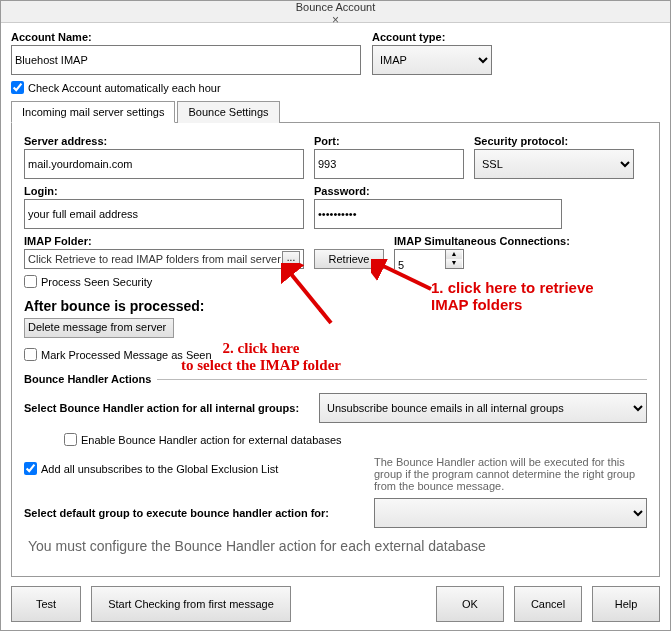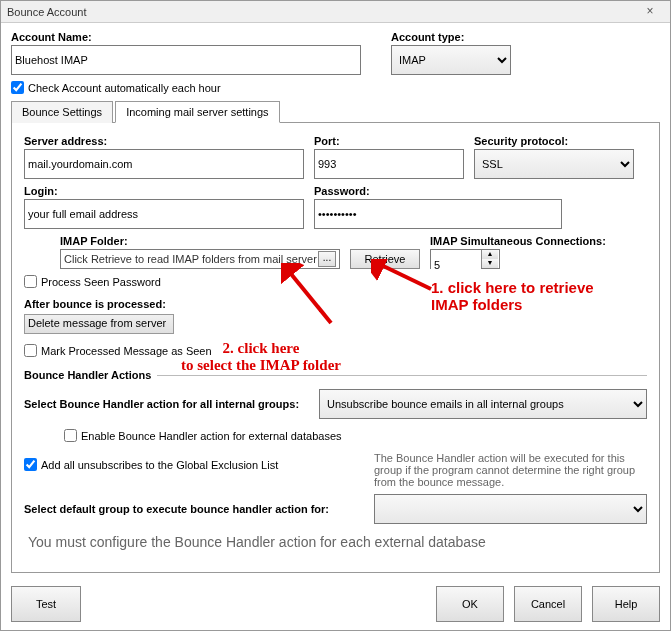--- a/index.html
+++ b/index.html
@@ -1,37 +1,37 @@
 <!DOCTYPE html>
 <html><head>
 <meta charset="utf-8">
 <style>
 * { box-sizing: border-box; margin: 0; padding: 0; }
 body { font-family: Tahoma, Arial, sans-serif; font-size: 11px; background: #fff; }
 .window { width: 671px; height: 631px; border: 1px solid #999; background: #fff; position: relative; }
-.titlebar { height: 22px; background: #f0f0f0; border-bottom: 1px solid #ccc; display: flex; align-items: center; padding: 0 6px; justify-content: space-between; }
+.titlebar { height: 22px; background: #f0f0f0; border-bottom: 1px solid #ccc; display: flex; align-items: center; padding: 0 6px; justify-content: space-between; flex-direction: column; }
 .titlebar-text { font-size: 11px; color: #333; }
 .close-btn { width: 28px; height: 16px; text-align: center; line-height: 14px; font-size: 12px; color: #555; cursor: pointer; }
 .content { padding: 8px 10px; }
 .row { display: flex; gap: 10px; margin-bottom: 6px; }
 .col { display: flex; flex-direction: column; }
 label.field-label { font-weight: bold; font-size: 11px; margin-bottom: 2px; color: #000; }
 input[type=text], input[type=password], select { border: 1px solid #7a7a7a; font-size: 11px; padding: 2px 3px; height: 30px; background: #fff; }
 select { background: linear-gradient(#f8f8f8,#e8e8e8); }
 .checkbox-row { display: flex; align-items: center; gap: 4px; margin: 6px 0; }
 .checkbox-row input { width: 13px; height: 13px; }
 .tabs { display: flex; border-bottom: 1px solid #999; margin-top: 4px; position: relative; }
 .tab { padding: 4px 10px; font-size: 11px; border: 1px solid #999; border-bottom: none; background: #f4f4f4; margin-right: 2px; position: relative; top: 1px; }
 .tab.active { background: #fff; border-bottom: 1px solid #fff; }
 .tab-panel { border: 1px solid #999; border-top: none; padding: 12px; }
 .imap-folder-input { flex: 1; border: 1px solid #7a7a7a; height: 20px; display: flex; align-items: center; padding: 0 3px; background: #fff; }
 .imap-folder-text { flex: 1; font-size: 11px; color: #333; }
 .dots-btn { width: 18px; height: 16px; border: 1px solid #888; background: linear-gradient(#f8f8f8,#e0e0e0); font-size: 10px; line-height: 12px; text-align: center; cursor: pointer; }
 .btn { border: 1px solid #888; background: linear-gradient(#f8f8f8,#e0e0e0); font-size: 11px; padding: 2px 8px; height: 20px; cursor: pointer; }
-.section-label { font-weight: bold; font-size: 11px; margin: 10px 0 4px; }
+.section-label { font-weight: bold; font-size: 14px; margin: 10px 0 4px; }
 .divider-label { font-weight: bold; font-size: 11px; color: #000; display: flex; align-items: center; gap: 6px; margin: 12px 0 8px; }
 .divider-label::after { content: ""; flex: 1; height: 1px; background: #bbb; }
 .gray-select { background: linear-gradient(#f0f0f0,#e0e0e0); border: 1px solid #999; height: 20px; padding: 2px 3px; font-size: 11px; }
 .spinner { display: flex; border: 1px solid #7a7a7a; height: 20px; width: 70px; }
 .spinner input { border: none; width: 50px; font-size: 11px; padding: 0 3px; }
 .spinner-btns { display: flex; flex-direction: column; border-left: 1px solid #888; }
 .spinner-btns div { width: 16px; height: 9px; background: linear-gradient(#f8f8f8,#e0e0e0); font-size: 7px; text-align: center; line-height: 8px; cursor: pointer; }
 .note { font-size: 14px; color: #666; margin: 10px 4px; }
 .footer { position: absolute; bottom: 8px; left: 10px; right: 10px; display: flex; justify-content: space-between; }
 .footer-left { display: flex; gap: 10px; }
@@ -49,34 +49,34 @@
     <span class="titlebar-text">Bounce Account</span>
     <span class="close-btn">×</span>
   </div>
 
   <div class="content">
     <div class="row">
       <div class="col" style="flex: 0 0 350px;">
         <label class="field-label">Account Name:</label>
         <input type="text" value="Bluehost IMAP" style="">
       </div>
-      <div class="col" style="flex: 0 0 120px; margin-left: 20px;">
+      <div class="col" style="flex: 0 0 120px; margin-left: 1px;">
         <label class="field-label">Account type:</label>
         <select><option>IMAP</option></select>
       </div>
     </div>
 
     <div class="checkbox-row">
       <input type="checkbox" checked="" style="">
       <span>Check Account automatically each hour</span>
     </div>
 
     <div class="tabs">
+      <div class="tab active">Incoming mail server settings</div>
       <div class="tab">Bounce Settings</div>
-      <div class="tab active">Incoming mail server settings</div>
     </div>
 
     <div class="tab-panel">
 
       <div class="row">
         <div class="col" style="flex: 0 0 280px;">
           <label class="field-label">Server address:</label>
           <input type="text" value="mail.yourdomain.com" style="">
         </div>
         <div class="col" style="flex: 0 0 80px;">
@@ -94,21 +94,21 @@
           <label class="field-label">Login:</label>
           <input type="text" value="your full email address" style="">
         </div>
         <div class="col" style="flex: 0 0 248px;">
           <label class="field-label">Password:</label>
           <input type="text" value="••••••••••" style="">
         </div>
       </div>
 
       <div class="row">
-        <div class="col" style="flex: 0 0 280px; margin-left: 36px;">
+        <div class="col" style="flex: 0 0 280px;">
           <label class="field-label">IMAP Folder:</label>
           <div class="imap-folder-input">
             <span class="imap-folder-text">Click Retrieve to read IMAP folders from mail server</span>
             <span class="dots-btn">...</span>
           </div>
         </div>
         <div class="col" style="justify-content: flex-end;">
           <button class="btn" style="width: 70px;">Retrieve</button>
         </div>
         <div class="col" style="flex: 1;">
@@ -118,21 +118,21 @@
             <div class="spinner-btns">
               <div>▲</div>
               <div>▼</div>
             </div>
           </div>
         </div>
       </div>
 
       <div class="checkbox-row">
         <input type="checkbox" style="">
-        <span>Process Seen Password</span>
+        <span>Process Seen Security</span>
       </div>
 
       <div class="section-label">After bounce is processed:</div>
       <div class="gray-select" style="width: 150px;">
         <span>Delete message from server</span>
       </div>
 
       <div class="checkbox-row" style="margin-top: 10px;">
         <input type="checkbox" style="">
         <span>Mark Processed Message as Seen</span>
@@ -165,20 +165,21 @@
         <select style="flex: 1;"><option></option></select>
       </div>
 
       <div class="note">You must configure the Bounce Handler action for each external database</div>
     </div>
   </div>
 
   <div class="footer">
     <div class="footer-left">
       <button class="btn" style="width: 70px;">Test</button>
+      <button class="btn" style="width: 200px;">Start Checking from first message</button>
     </div>
     <div class="footer-right">
       <button class="btn">OK</button>
       <button class="btn">Cancel</button>
       <button class="btn">Help</button>
     </div>
   </div>
 
   <div class="annotation" style="top: 278px; left: 430px; text-align: left;">
     <div>1. click here to retrieve</div>

